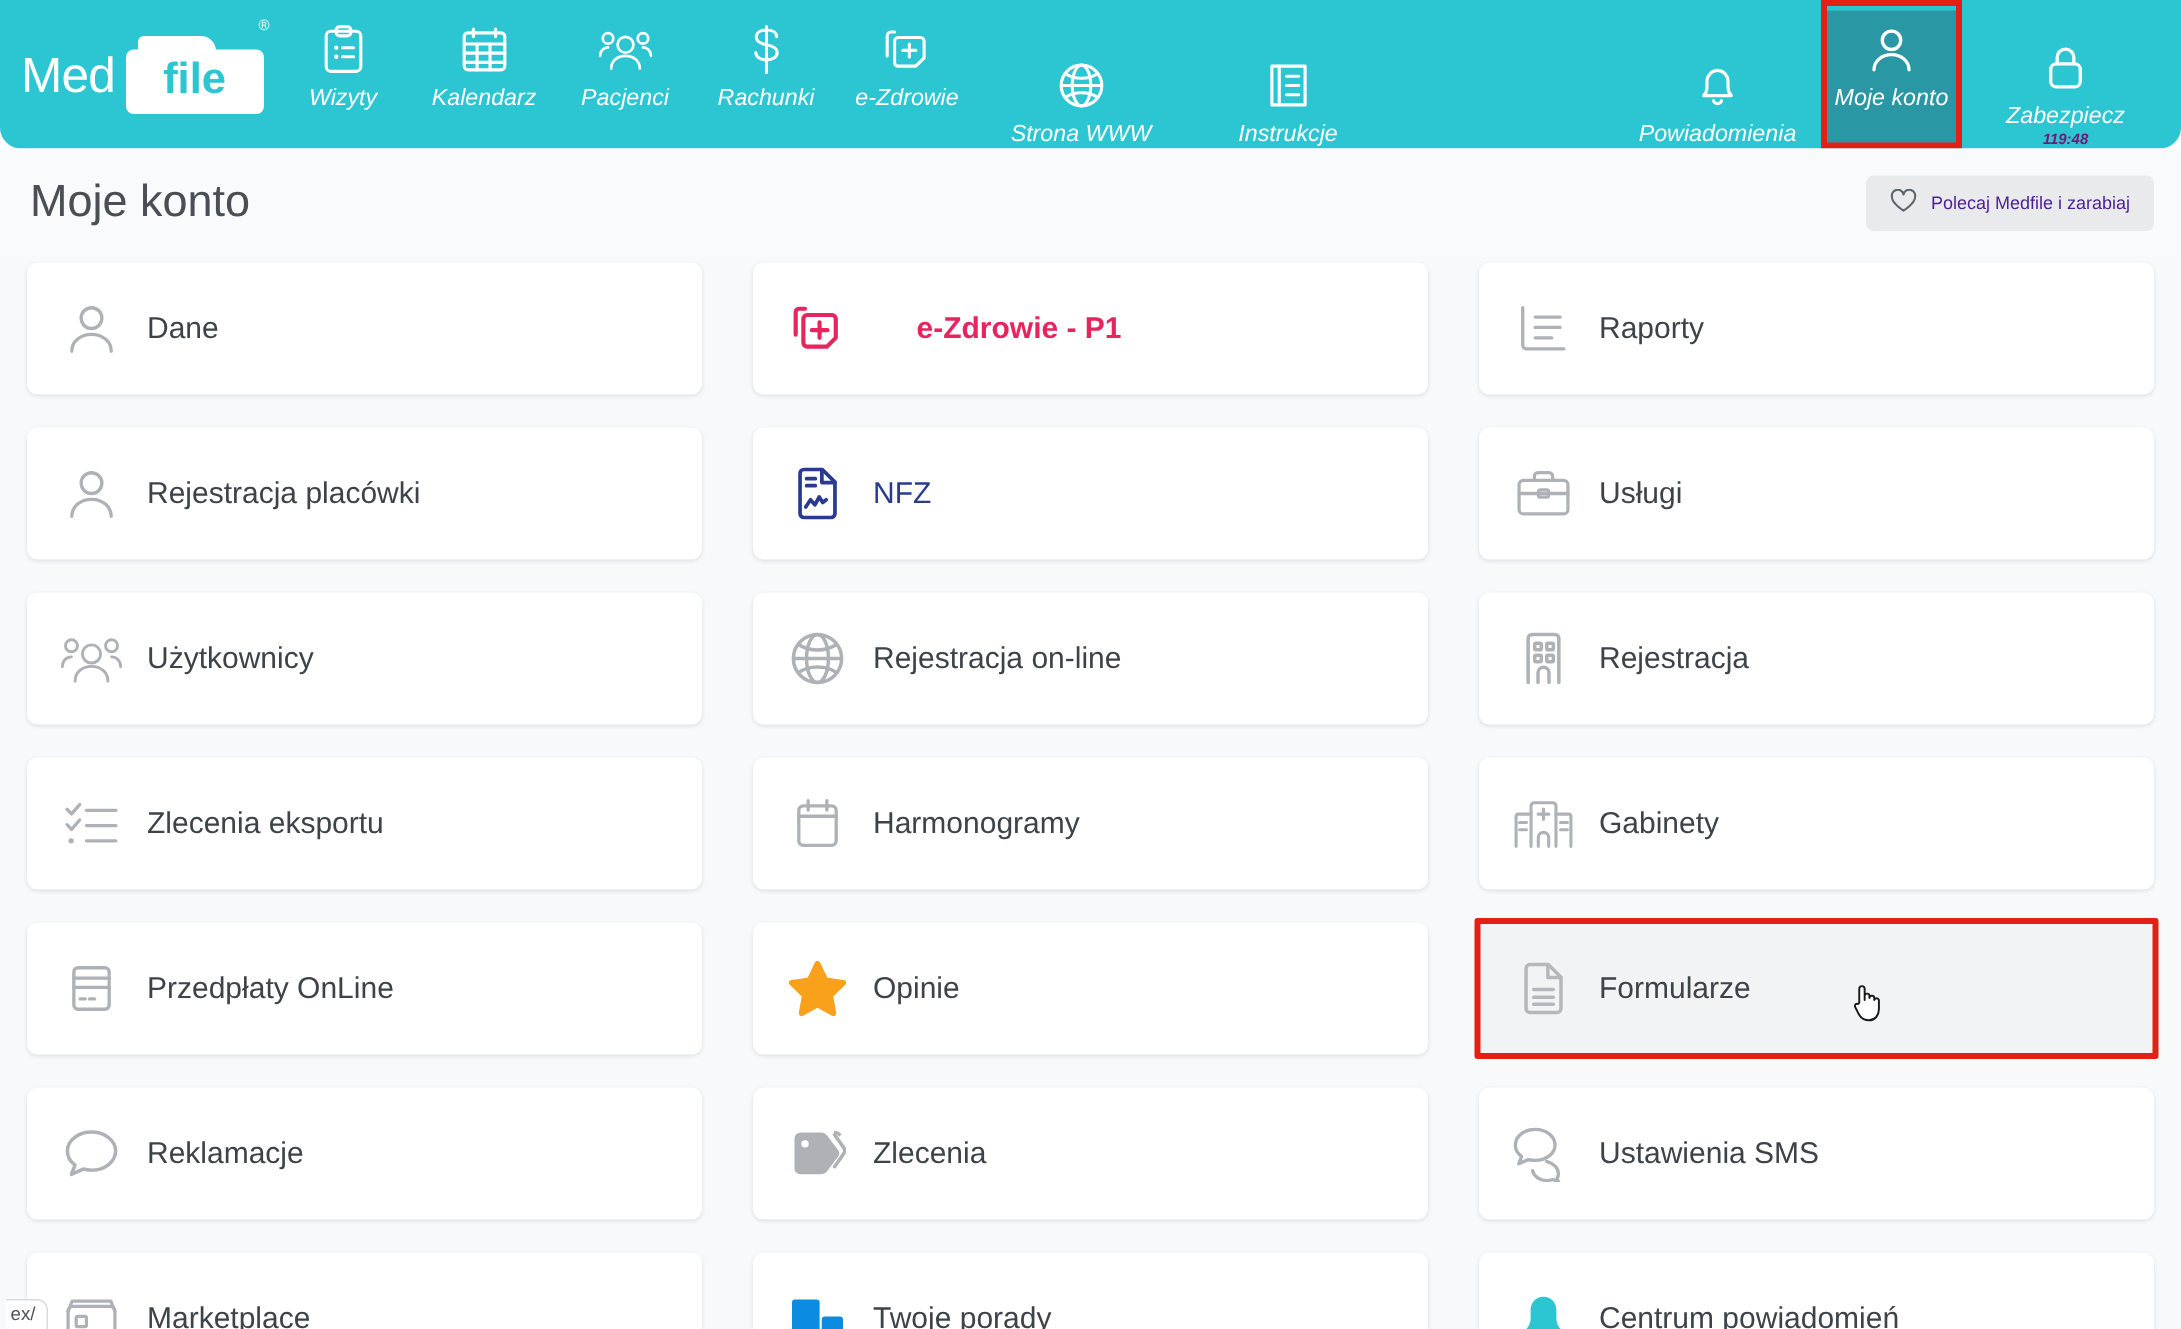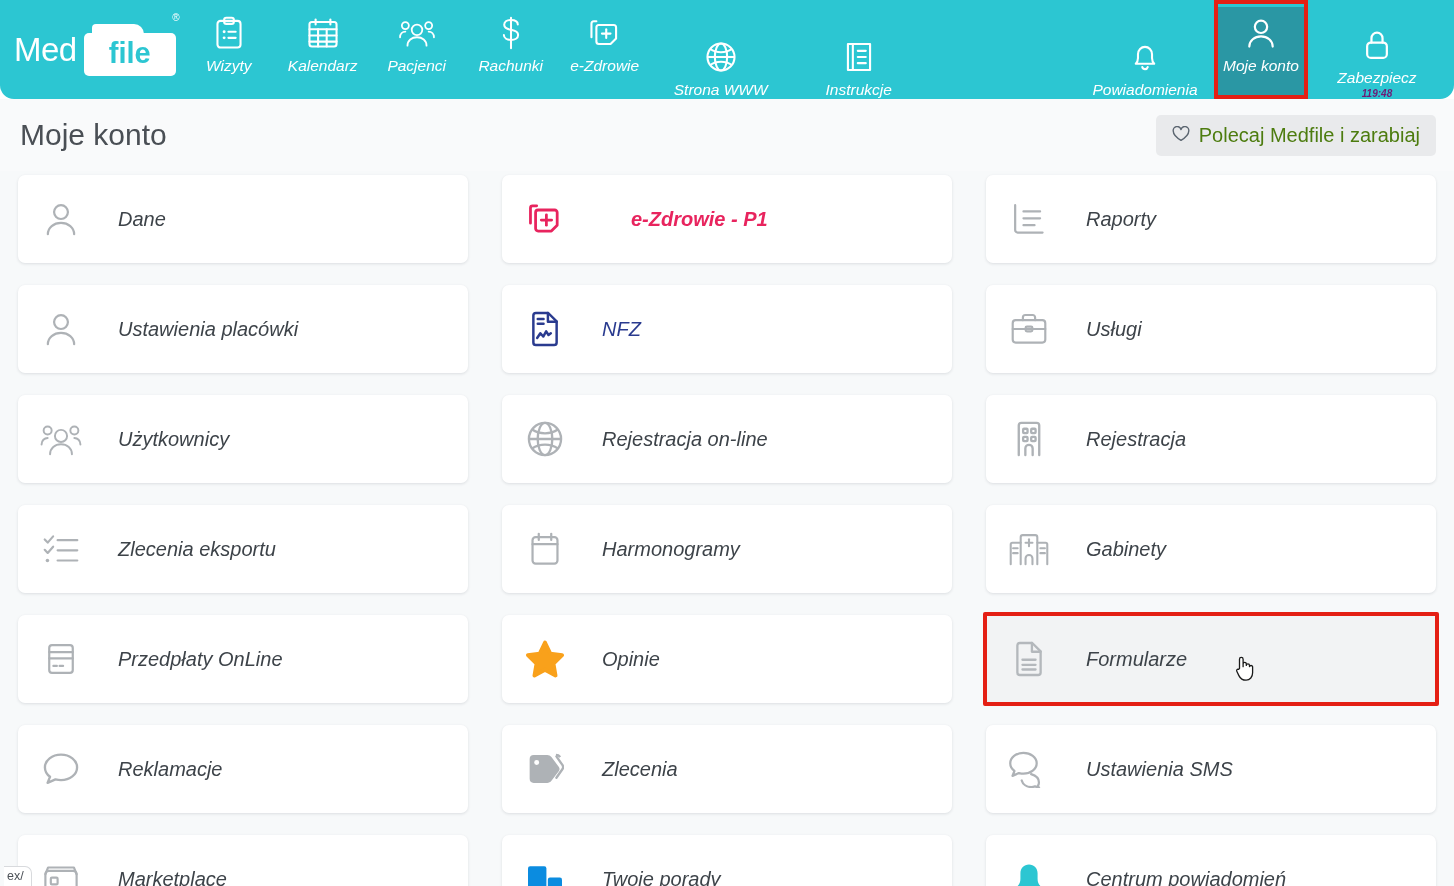--- a/index.html
+++ b/index.html
@@ -142,45 +142,44 @@
   }
   .recommend-btn {
     margin-left: auto;
     background: #e9eaec;
     border: none;
     border-radius: 5px;
     padding: 9px 16px;
     display: flex;
     align-items: center;
     gap: 9px;
-    color: #4d7c0f;
-    font-size: 20px;
+    color: #4c1d95;
+    font-size: 12px;
     font-family: "Liberation Sans", sans-serif;
     cursor: pointer;
   }
 
   .grid {
     padding: 4px 18px 0 18px;
     display: grid;
     grid-template-columns: repeat(3, 1fr);
     column-gap: 34px;
     row-gap: 22px;
   }
   .card {
     background: #ffffff;
     border-radius: 7px;
     height: 88px;
     display: flex;
     align-items: center;
     padding-left: 22px;
-    gap: 36px;
+    gap: 16px;
     box-shadow: 0 1px 3px rgba(40,50,60,0.13);
     cursor: pointer;
     position: relative;
-    font-style: italic;
   }
   .card .c-ico {
     width: 42px; height: 42px;
     display: flex; align-items: center; justify-content: center;
     flex: 0 0 42px;
   }
   .card .c-lbl {
     font-size: 20px;
     color: #3d4349;
   }
@@ -417,21 +416,21 @@
       <span class="c-lbl">Raporty</span>
     </div>
 
     <div class="card">
       <span class="c-ico">
         <svg width="34" height="36" viewBox="0 0 24 26" fill="none" stroke="#aeb2b6" stroke-width="1.6" stroke-linecap="round" stroke-linejoin="round">
           <circle cx="12" cy="8" r="5"></circle>
           <path d="M2.5 24c0-4.8 4.3-8.2 9.5-8.2s9.5 3.4 9.5 8.2"></path>
         </svg>
       </span>
-      <span class="c-lbl">Ustawienia placówki</span>
+      <span class="c-lbl">Rejestracja placówki</span>
     </div>
 
     <div class="card accent-navy">
       <span class="c-ico">
         <svg width="32" height="38" viewBox="0 0 22 26" fill="none" stroke="#2a3b8f" stroke-width="1.7" stroke-linecap="round" stroke-linejoin="round">
           <path d="M3 3.8a1.8 1.8 0 0 1 1.8-1.8h8.4l5.8 5.8v14.4a1.8 1.8 0 0 1-1.8 1.8h-12.4a1.8 1.8 0 0 1-1.8-1.8z"></path>
           <path d="M13 2v6h6"></path>
           <line x1="6" y1="6.2" x2="10" y2="6.2"></line>
           <line x1="6" y1="9.4" x2="10" y2="9.4"></line>
           <path d="M5.6 19.2l2.2-3.3 2 2.3 2-3.6 1.6 2.5 1.6-1.2"></path>

